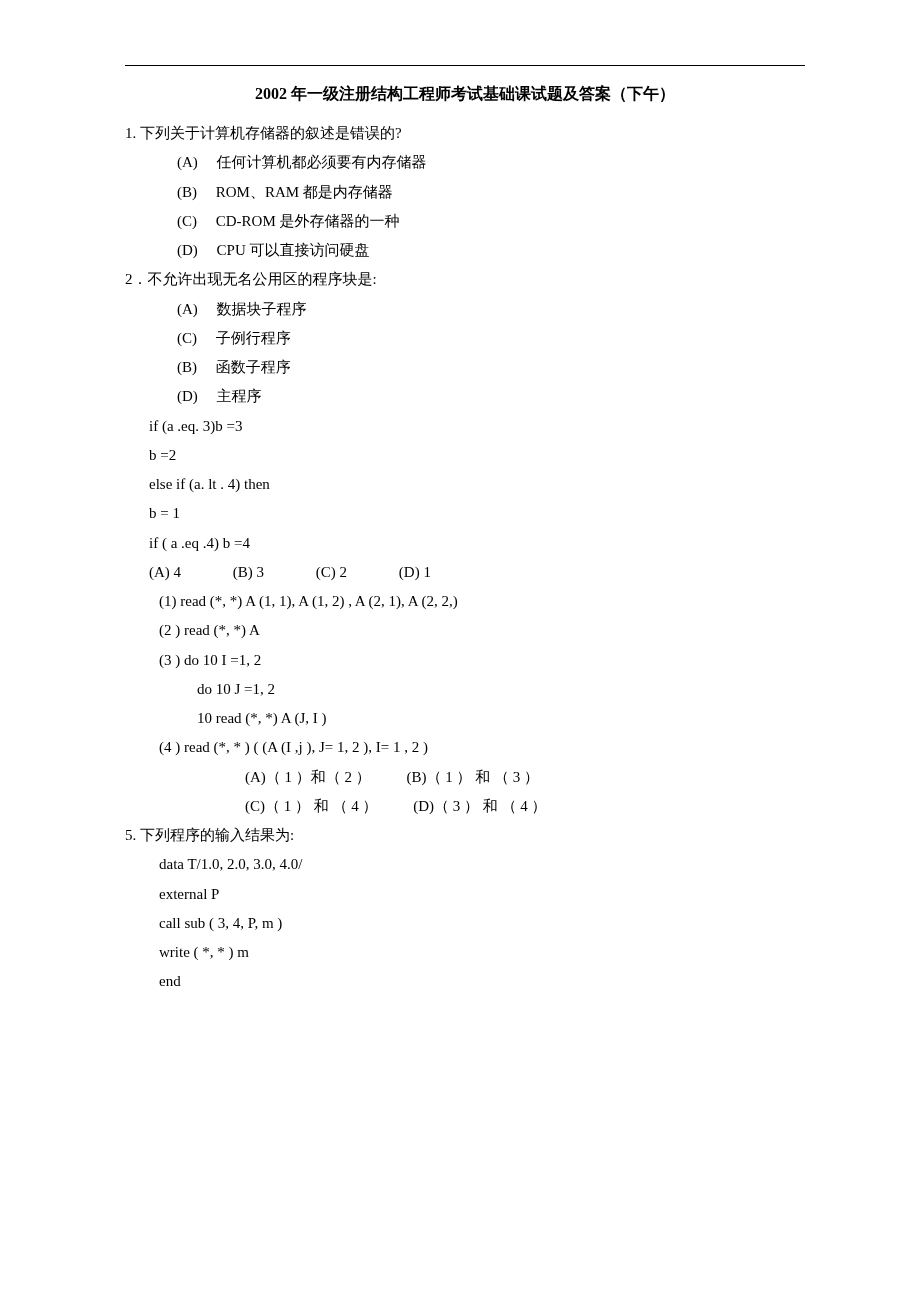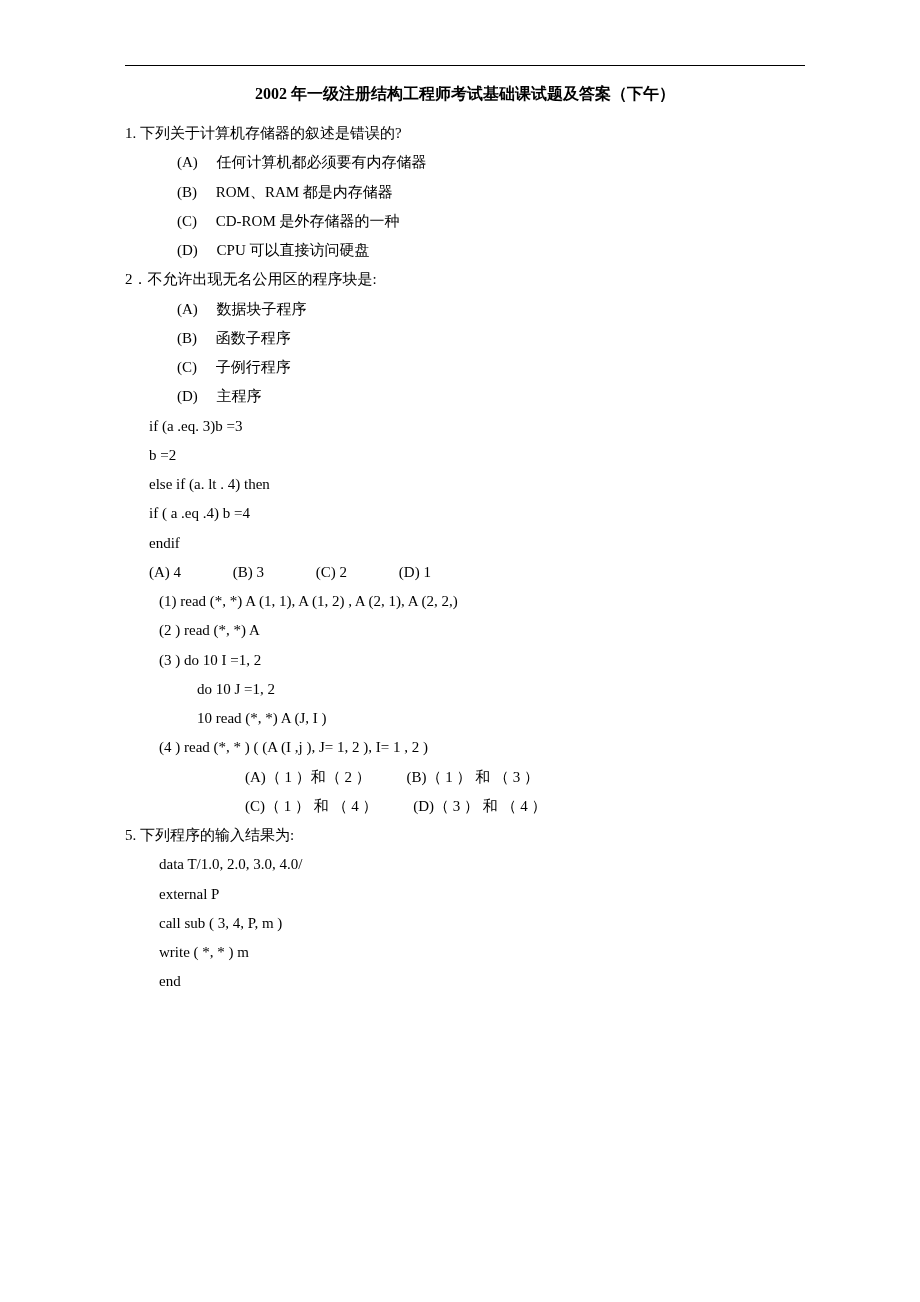--- a/index.html
+++ b/index.html
@@ -64,29 +64,29 @@
   <div class="title">2002 年一级注册结构工程师考试基础课试题及答案（下午）</div>
 
   <div class="q">1. 下列关于计算机存储器的叙述是错误的?</div>
   <div class="opt">(A)　 任何计算机都必须要有内存储器</div>
   <div class="opt">(B)　 ROM、RAM 都是内存储器</div>
   <div class="opt">(C)　 CD-ROM 是外存储器的一种</div>
   <div class="opt">(D)　 CPU 可以直接访问硬盘</div>
 
   <div class="q">2．不允许出现无名公用区的程序块是:</div>
   <div class="opt">(A)　 数据块子程序</div>
+  <div class="opt">(C)　 子例行程序</div>
   <div class="opt">(B)　 函数子程序</div>
-  <div class="opt">(C)　 子例行程序</div>
   <div class="opt">(D)　 主程序</div>
 
   <div class="code">if (a .eq. 3)b =3</div>
   <div class="code">b =2</div>
   <div class="code">else if (a. lt . 4) then</div>
+  <div class="code">b = 1</div>
   <div class="code">if ( a .eq .4) b =4</div>
-  <div class="code">endif</div>
   <div class="inline-opts">
     <span>(A) 4</span>
     <span>(B) 3</span>
     <span>(C) 2</span>
     <span>(D) 1</span>
   </div>
 
   <div class="code2">(1)  read (*, *)   A (1, 1),  A (1, 2) , A (2, 1), A (2, 2,)</div>
   <div class="code2">(2 )  read (*, *)  A</div>
   <div class="code2">(3 )  do 10 I =1, 2</div>

